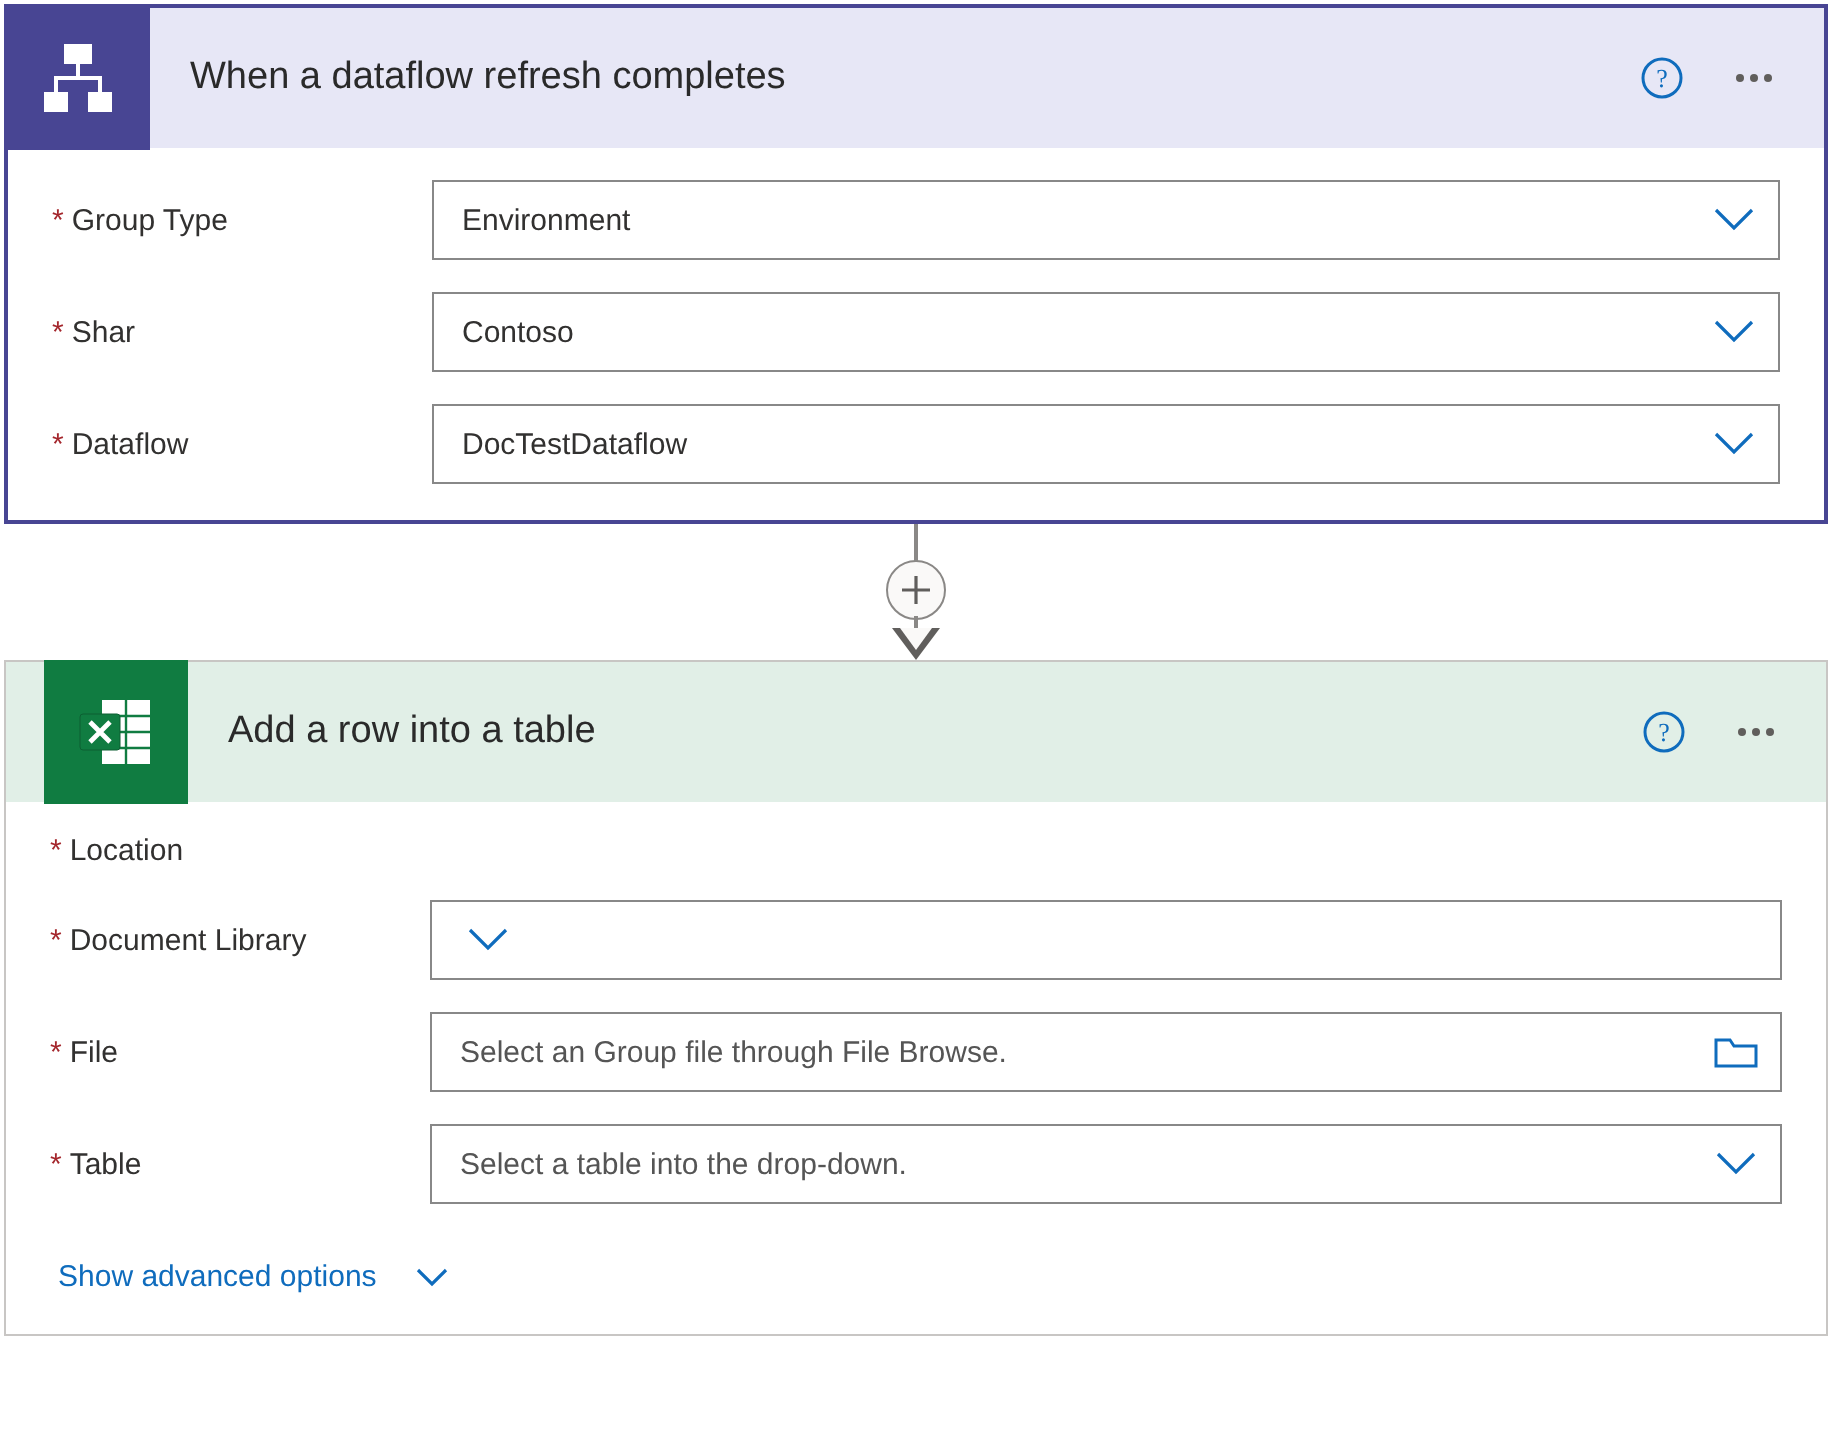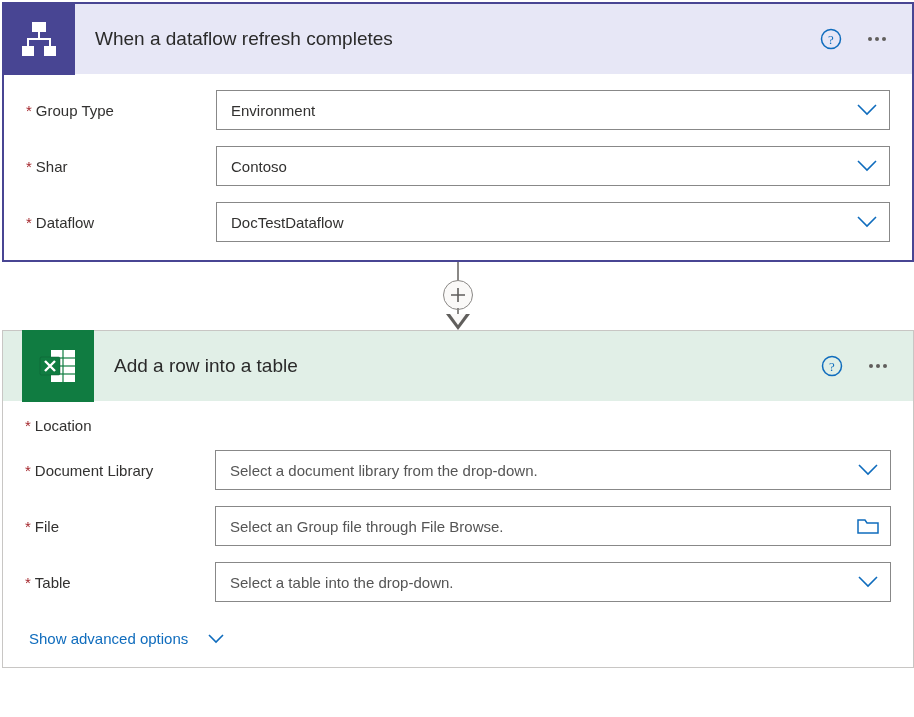--- a/index.html
+++ b/index.html
@@ -267,21 +267,20 @@
             <span>Location</span>
           </div>
       </div>
 
       <div class="field-row">
         <div class="field-label">
             <span class="req">*</span>
             <span>Document Library</span>
           </div>
         <div class="field-control">
-          <span class="field-value placeholder">Select a document library from the drop-down.</span>
           <span class="chevron">
             <svg width="20" height="12" viewBox="0 0 20 12">
                 <path d="M1 1 L10 10 L19 1" fill="none" stroke="#0f6cbd" stroke-width="1.6"></path>
               </svg>
           </span>
         </div>
       </div>
 
       <div class="field-row">
         <div class="field-label">

